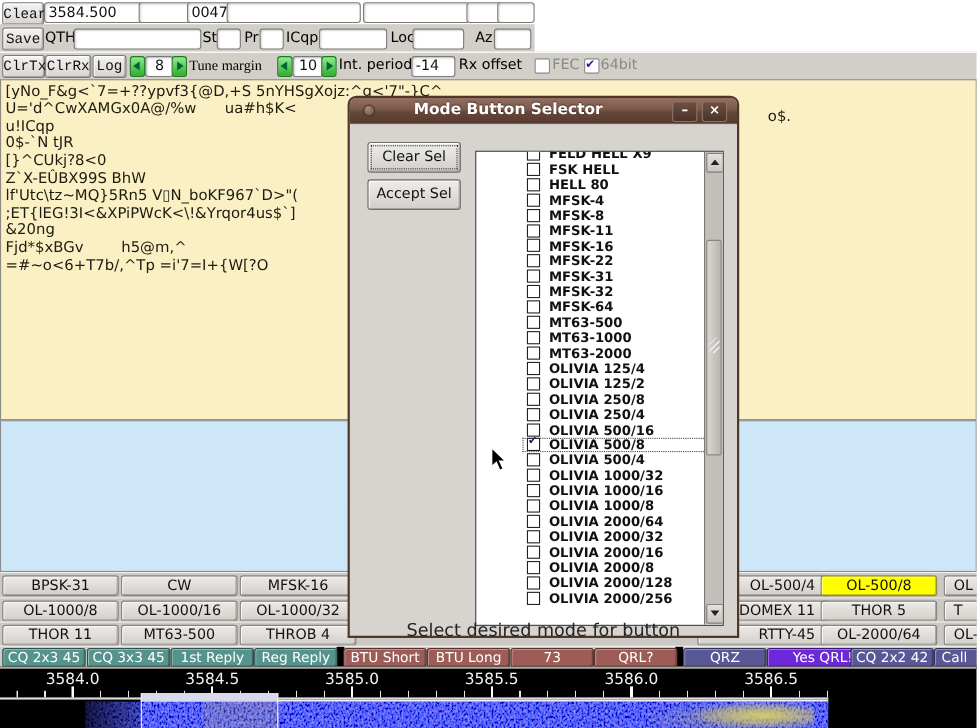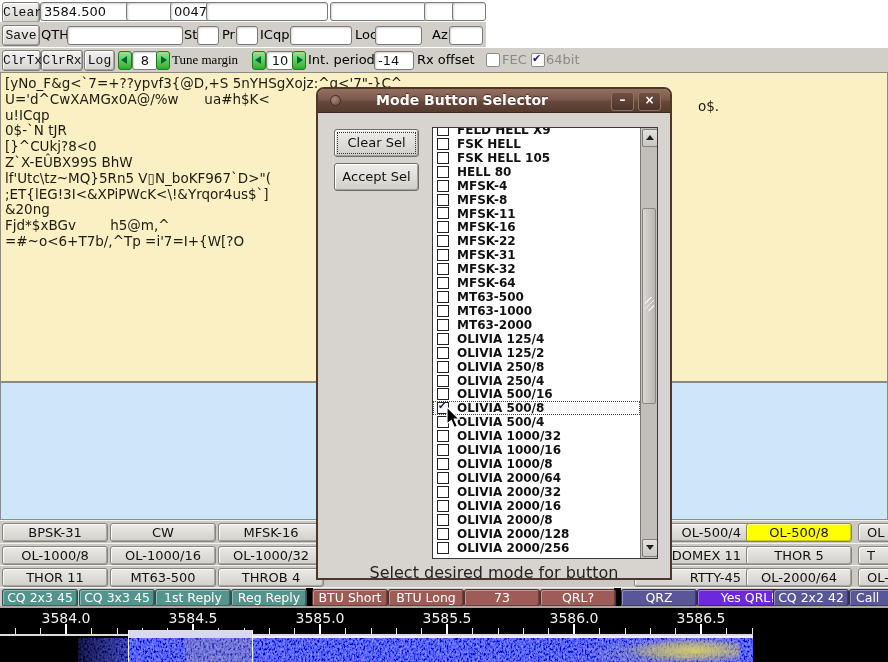--- a/index.html
+++ b/index.html
@@ -74,21 +74,21 @@
   .tb-btn{position:absolute;top:3px;width:21px;height:17px;line-height:15px;text-align:center;border-radius:3px;
       background:linear-gradient(#6e5042,#4a3329);border:1px solid #8f7262;color:#fff;font-size:12px;font-weight:bold;}
   #dlg-min{right:36px;}
   #dlg-close{right:9px;}
   #dialog-body{position:relative;height:466px;}
   .dlg-btn{position:absolute;left:16px;width:83px;height:26px;line-height:26px;text-align:center;font-size:13px;
       background:linear-gradient(#eeedeb,#d2cfca);border:1px solid #6e6e6a;border-radius:3px;
       box-shadow:inset 1px 1px 0 #fff, inset -1px -1px 0 #a5a29d;}
   #clear-sel{top:16px;outline:1px dotted #333;outline-offset:-4px;}
   #accept-sel{top:50px;}
-  #mode-list{position:absolute;left:114px;top:14px;width:226px;height:432px;background:#fff;border:1px solid #3a3a3a;box-sizing:border-box;overflow:hidden;}
+  #mode-list{position:absolute;left:114px;top:24px;width:226px;height:432px;background:#fff;border:1px solid #3a3a3a;box-sizing:border-box;overflow:hidden;padding-left:42px;}
   #mode-list-rows{margin-top:-5px;width:207px;}
   .mode-row{position:relative;height:13.93px;display:flex;align-items:center;}
   .mode-row.sel{outline:1px dotted #444;outline-offset:-1px;}
   .cbox{position:relative;width:10px;height:10px;margin:0 8px 0 4px;background:#fff;border:1px solid #222;flex:0 0 auto;}
   .cbox.on::after{content:"✔";position:absolute;left:0px;top:-3px;font-size:10px;font-weight:bold;color:#14145a;}
   .mlabel{font-size:12px;font-weight:bold;color:#111;white-space:nowrap;}
   #scrollbar{position:absolute;right:0;top:0;width:17px;height:430px;background:#c2beba;border-left:1px solid #7a7a76;box-sizing:border-box;}
   .sb-btn{position:absolute;left:1px;width:14px;height:16px;background:linear-gradient(#e4e2df,#c9c6c1);border:1px solid #84817d;border-radius:2px;}
   .sb-btn i{position:absolute;left:3px;width:0;height:0;border-left:4px solid transparent;border-right:4px solid transparent;}
   #sb-up{top:1px;}#sb-up i{top:5px;border-bottom:5px solid #222;}
@@ -263,24 +263,20 @@
             <div class="mode-row">
               <div class="cbox"></div>
               <span class="mlabel">FELD HELL X9</span>
             </div>
             <div class="mode-row">
               <div class="cbox"></div>
               <span class="mlabel">FSK HELL</span>
             </div>
             <div class="mode-row">
               <div class="cbox"></div>
-              <span class="mlabel">FSK HELL 105</span>
-            </div>
-            <div class="mode-row">
-              <div class="cbox"></div>
               <span class="mlabel">HELL 80</span>
             </div>
             <div class="mode-row">
               <div class="cbox"></div>
               <span class="mlabel">MFSK-4</span>
             </div>
             <div class="mode-row">
               <div class="cbox"></div>
               <span class="mlabel">MFSK-8</span>
             </div>

